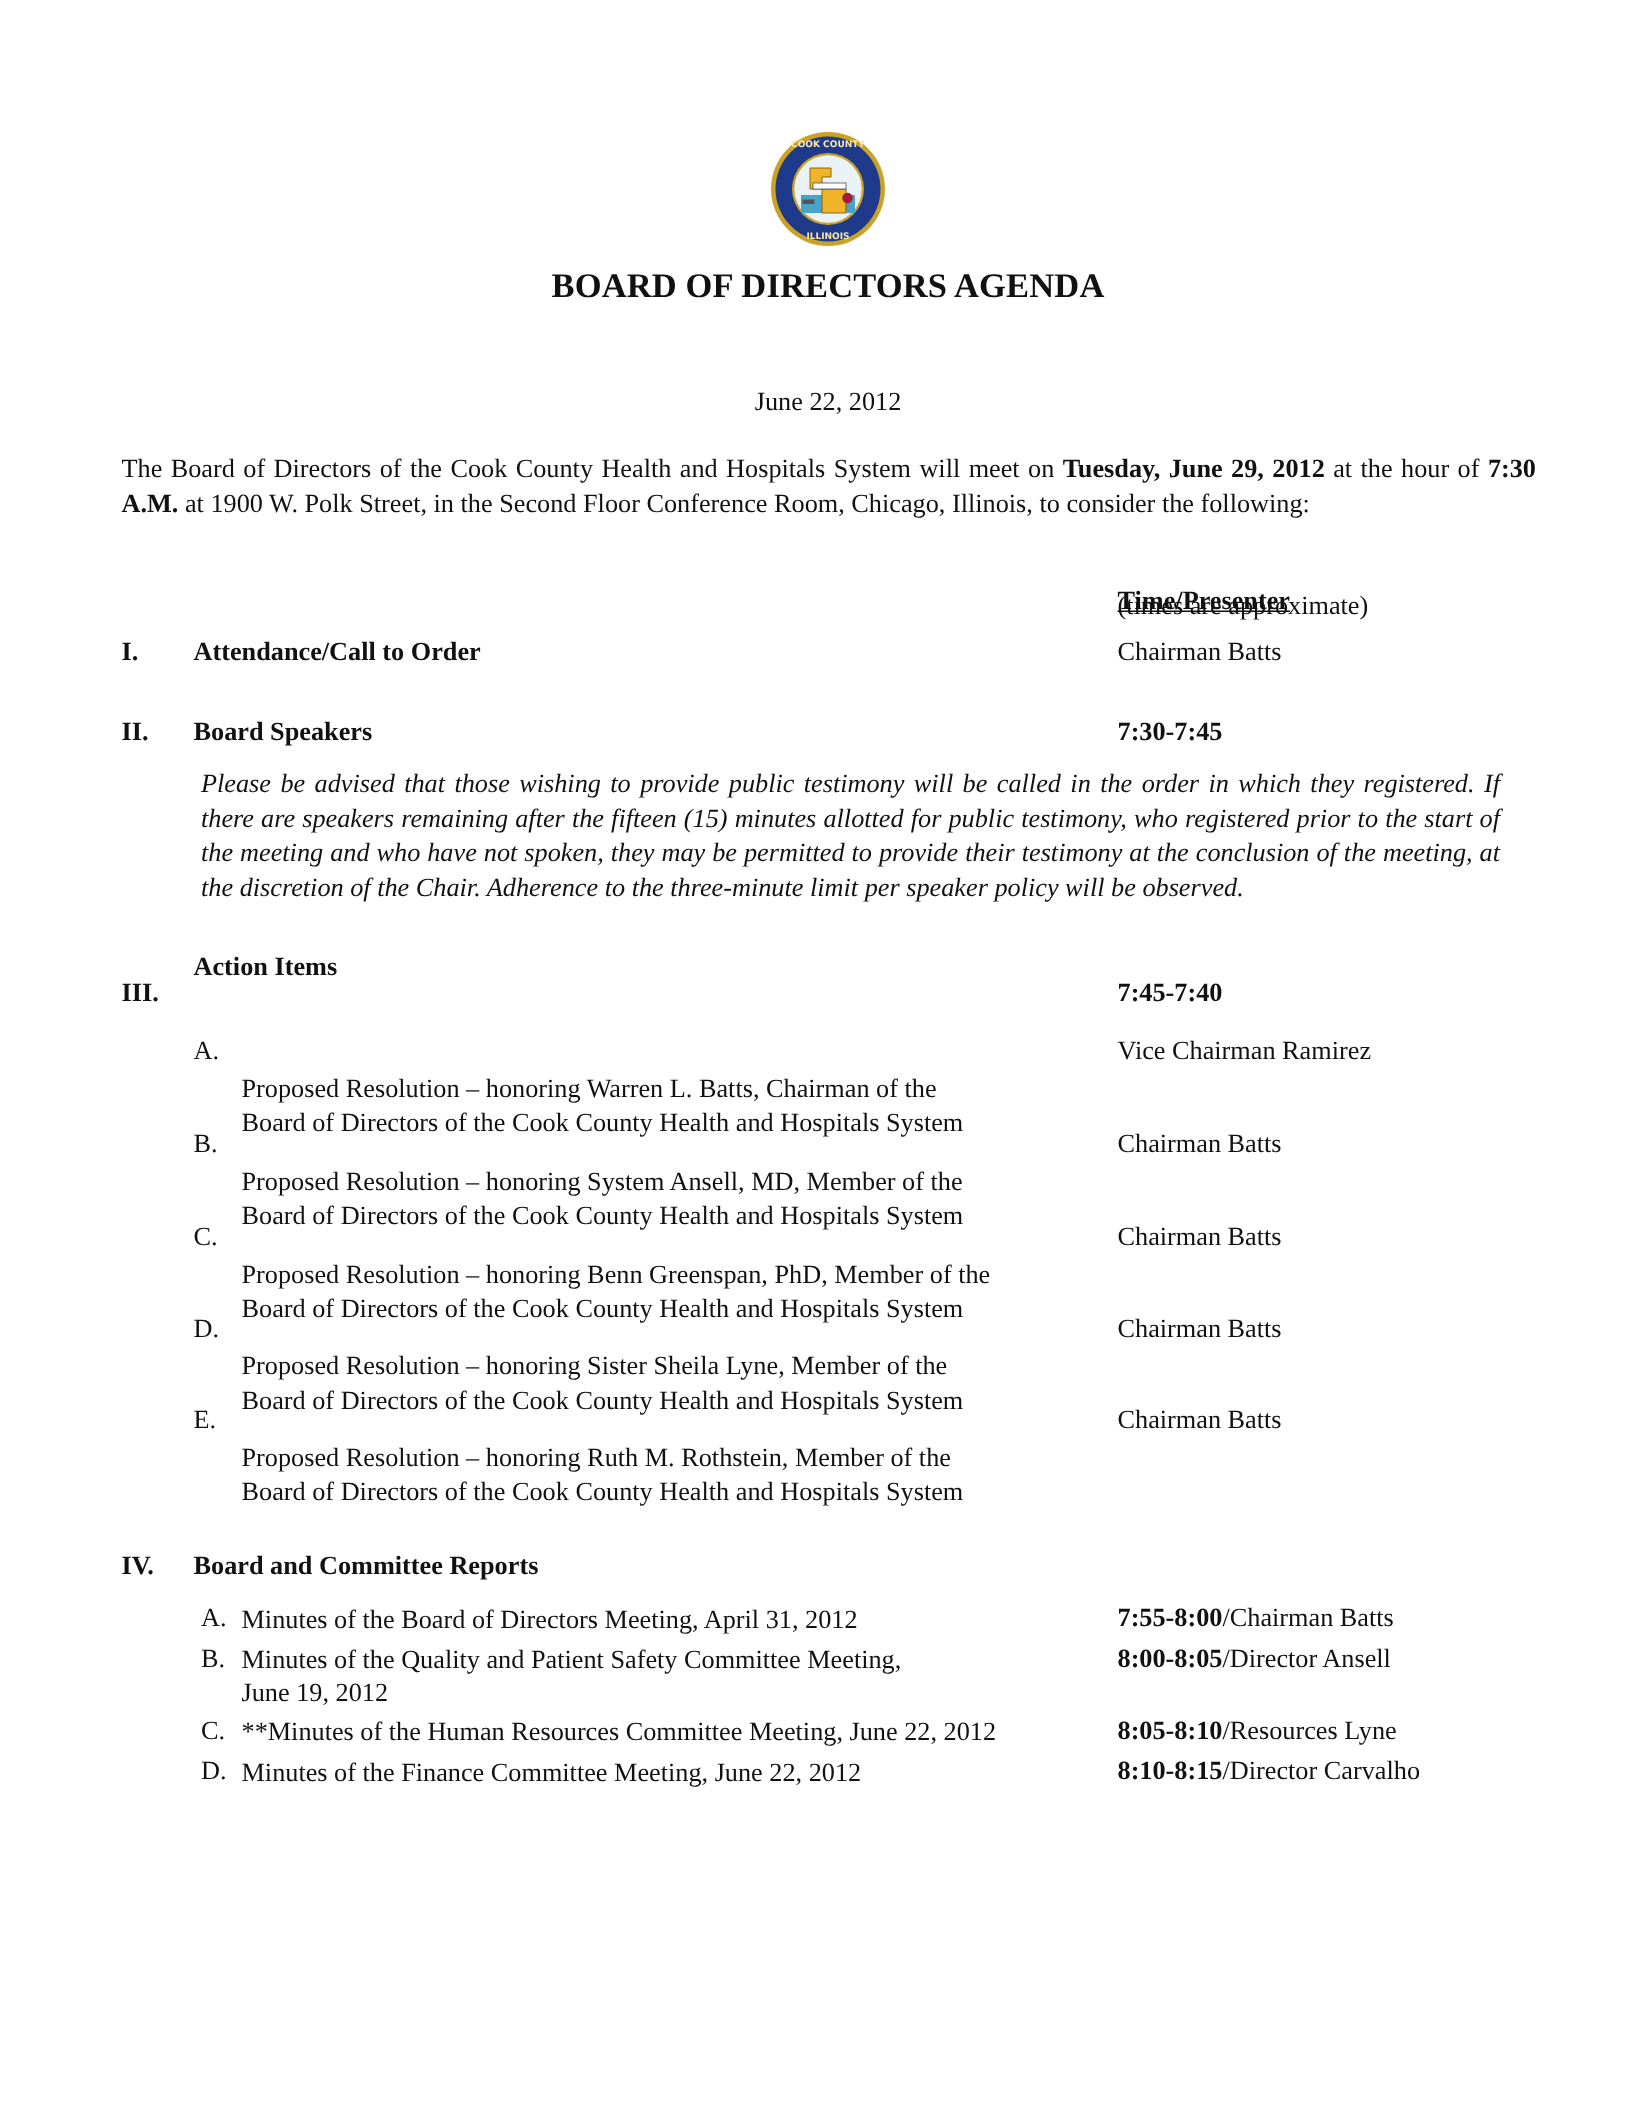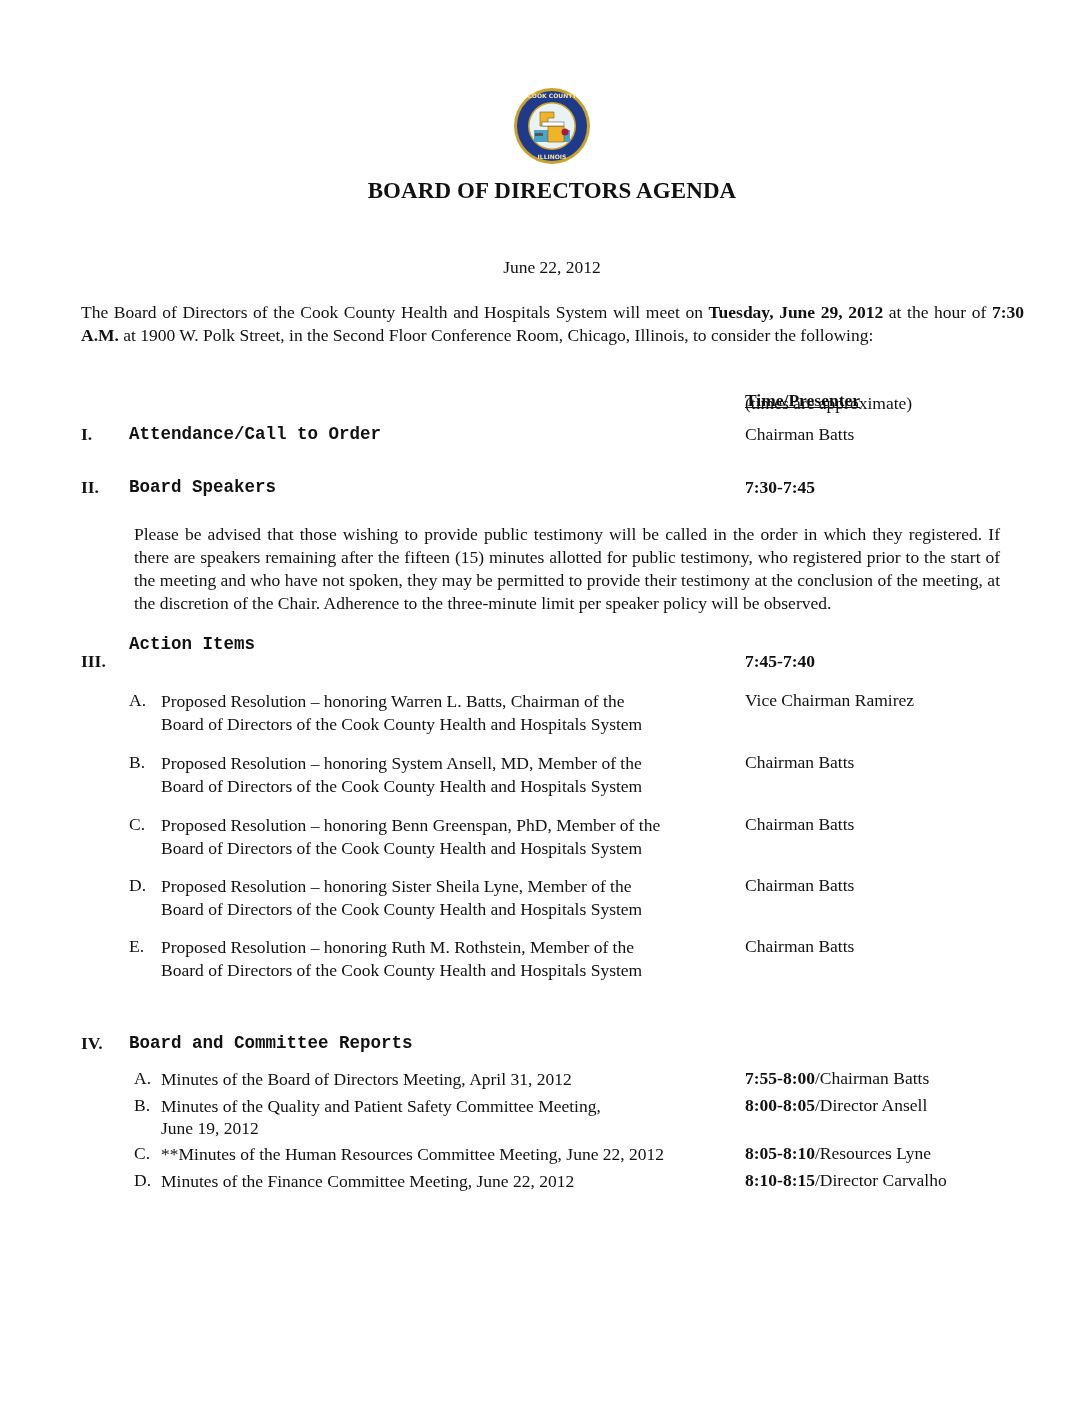--- a/index.html
+++ b/index.html
@@ -10,26 +10,26 @@
   }
   .abs { position: absolute; }
   .seal { left: 512px; top: 86px; width: 80px; height: 80px; }
   .title { left: 0; width: 1104px; top: 178px; text-align: center; font-weight: bold; font-size: 23px; letter-spacing: 0.1px; }
   .date { left: 0; width: 1104px; top: 257px; text-align: center; }
   .intro { left: 81px; width: 943px; top: 301px; line-height: 23px; text-align: justify; }
   .intro b { font-weight: bold; }
   .tp-head { left: 745px; top: 390px; font-weight: bold; text-decoration: underline; }
   .tp-note { left: 745px; top: 393px; }
   .roman { left: 81px; font-weight: bold; }
-  .sect-title { left: 129px; font-weight: bold; font-family: Liberation Mono, monospace; }
+  .sect-title { left: 129px; font-weight: bold; }
   .right-col { left: 745px; }
   .bold { font-weight: bold; }
-  .notice { left: 134px; width: 866px; top: 511px; line-height: 23px; text-align: justify; margin-top: 12px; }
+  .notice { left: 134px; width: 866px; top: 511px; font-style: italic; line-height: 23px; text-align: justify; }
   .item-letter { left: 129px; }
-  .item-text { left: 161px; line-height: 23px; }
+  .item-text { left: 161px; line-height: 23px; margin-top: 24px; }
   .minutes-letter { left: 134px; }
   .minutes-text { left: 161px; line-height: 23px; }
 </style>
 </head>
 <body>
 
 <div class="abs seal">
   <svg width="80" height="80" viewBox="0 0 80 80">
     <circle cx="40" cy="40" r="38" fill="#c9a227"></circle>
     <circle cx="40" cy="40" r="35" fill="#1f3a8a"></circle>

